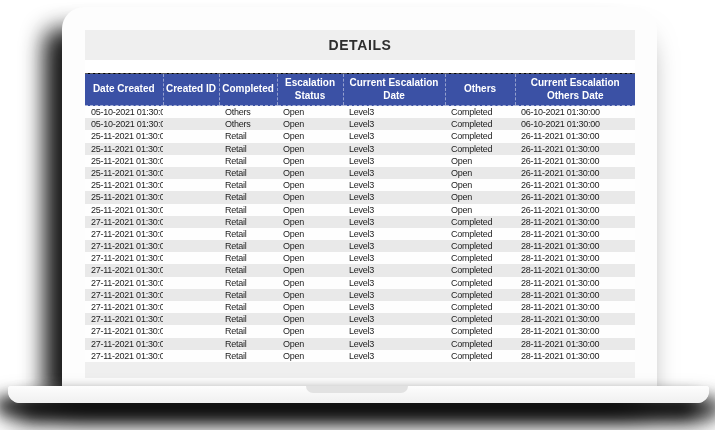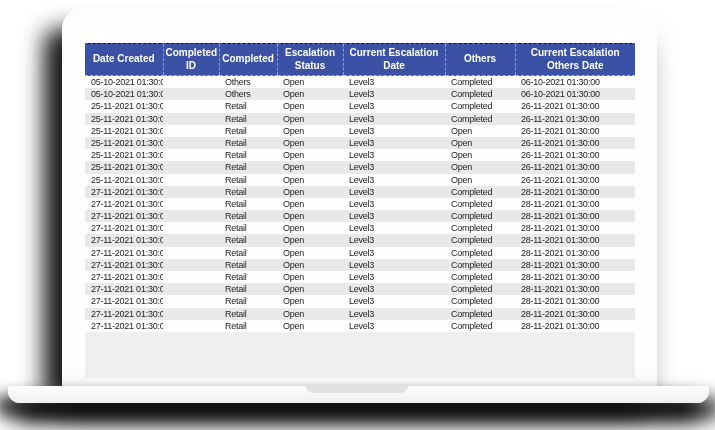--- a/index.html
+++ b/index.html
@@ -69,38 +69,41 @@
 </style>
 </head>
 <body>
 
 <div class="stage">
   <div>
 
     <div class="bezel">
       <div class="screen">
 
+        <div class="title-band">
+          <h1>DETAILS</h1>
+        </div>
 
         <div class="gap"></div>
 
         <div class="table-wrap">
           <table>
             <colgroup id="cols">
                 <col style="width: 78px;">
                 <col style="width: 56px;">
                 <col style="width: 58px;">
                 <col style="width: 66px;">
                 <col style="width: 102px;">
                 <col style="width: 70px;">
                 <col style="width: 120px;">
               </colgroup>
             <thead>
               <tr id="head-row">
                   <th>Date Created</th>
-                  <th>Completed ID</th>
+                  <th>Created ID</th>
                   <th>Completed</th>
                   <th>Escalation Status</th>
                   <th>Current Escalation Date</th>
                   <th>Others</th>
                   <th>Current Escalation Others Date</th>
                 </tr>
             </thead>
             <tbody id="body-rows">
                 <tr>
                   <td>05-10-2021 01:30:00</td>

